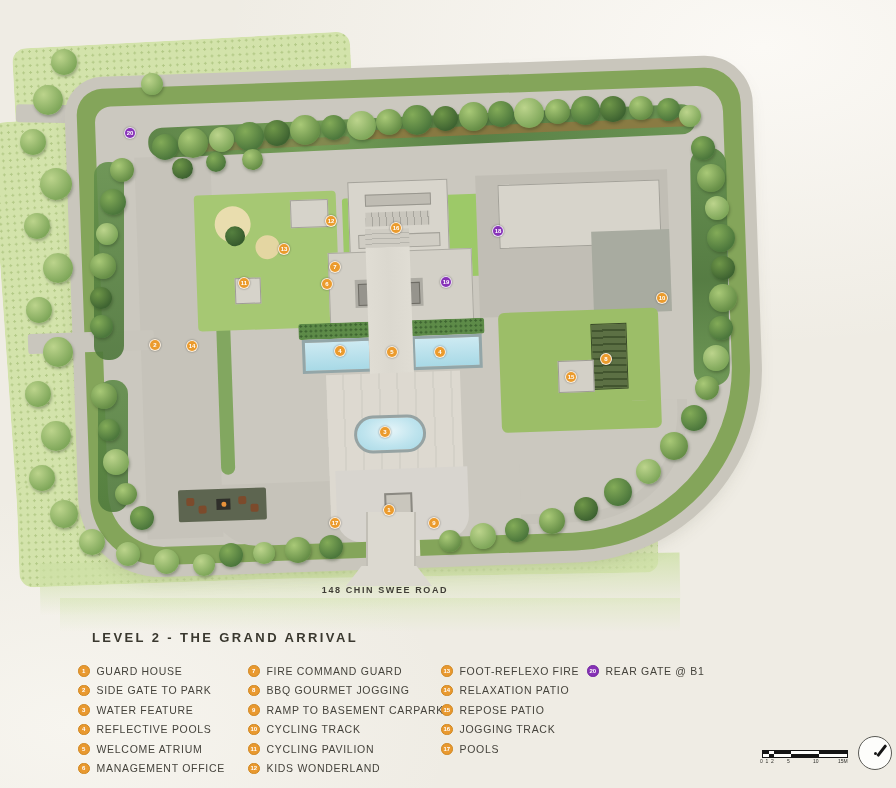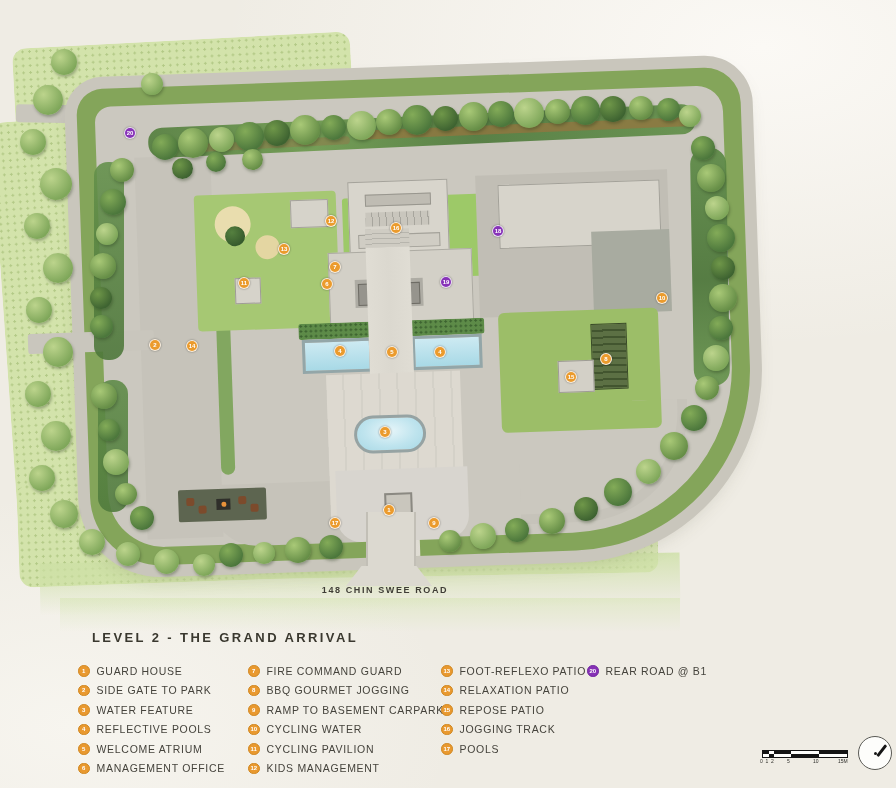--- a/index.html
+++ b/index.html
@@ -319,35 +319,35 @@
         <div class="legend-row">
           <span class="badge orange">8</span>
           <span class="legend-label">BBQ GOURMET JOGGING</span>
         </div>
         <div class="legend-row">
           <span class="badge orange">9</span>
           <span class="legend-label">RAMP TO BASEMENT CARPARK</span>
         </div>
         <div class="legend-row">
           <span class="badge orange">10</span>
-          <span class="legend-label">CYCLING WATER</span>
+          <span class="legend-label">CYCLING TRACK</span>
         </div>
         <div class="legend-row">
           <span class="badge orange">11</span>
           <span class="legend-label">CYCLING PAVILION</span>
         </div>
         <div class="legend-row">
           <span class="badge orange">12</span>
-          <span class="legend-label">KIDS MANAGEMENT</span>
+          <span class="legend-label">KIDS WONDERLAND</span>
         </div>
       </div>
       <div class="legend-col legend-col-2">
         <div class="legend-row">
           <span class="badge orange">13</span>
-          <span class="legend-label">FOOT-REFLEXO PATIO</span>
+          <span class="legend-label">FOOT-REFLEXO FIRE</span>
         </div>
         <div class="legend-row">
           <span class="badge orange">14</span>
           <span class="legend-label">RELAXATION PATIO</span>
         </div>
         <div class="legend-row">
           <span class="badge orange">15</span>
           <span class="legend-label">REPOSE PATIO</span>
         </div>
         <div class="legend-row">
@@ -355,21 +355,21 @@
           <span class="legend-label">JOGGING TRACK</span>
         </div>
         <div class="legend-row">
           <span class="badge orange">17</span>
           <span class="legend-label">POOLS</span>
         </div>
       </div>
       <div class="legend-col legend-col-3">
         <div class="legend-row">
           <span class="badge purple">20</span>
-          <span class="legend-label">REAR ROAD @ B1</span>
+          <span class="legend-label">REAR GATE @ B1</span>
         </div>
       </div>
     </div>
 
   <div class="abs scalebar">
     <div class="sb-rows">
       <div class="sb-row" id="sb-row-top">
           <div class="sb-seg" style="width: 5.6px; background: rgb(20, 20, 20);"></div>
           <div class="sb-seg" style="width: 5.6px; background: rgb(253, 253, 251);"></div>
           <div class="sb-seg" style="width: 16.8px; background: rgb(20, 20, 20);"></div>

